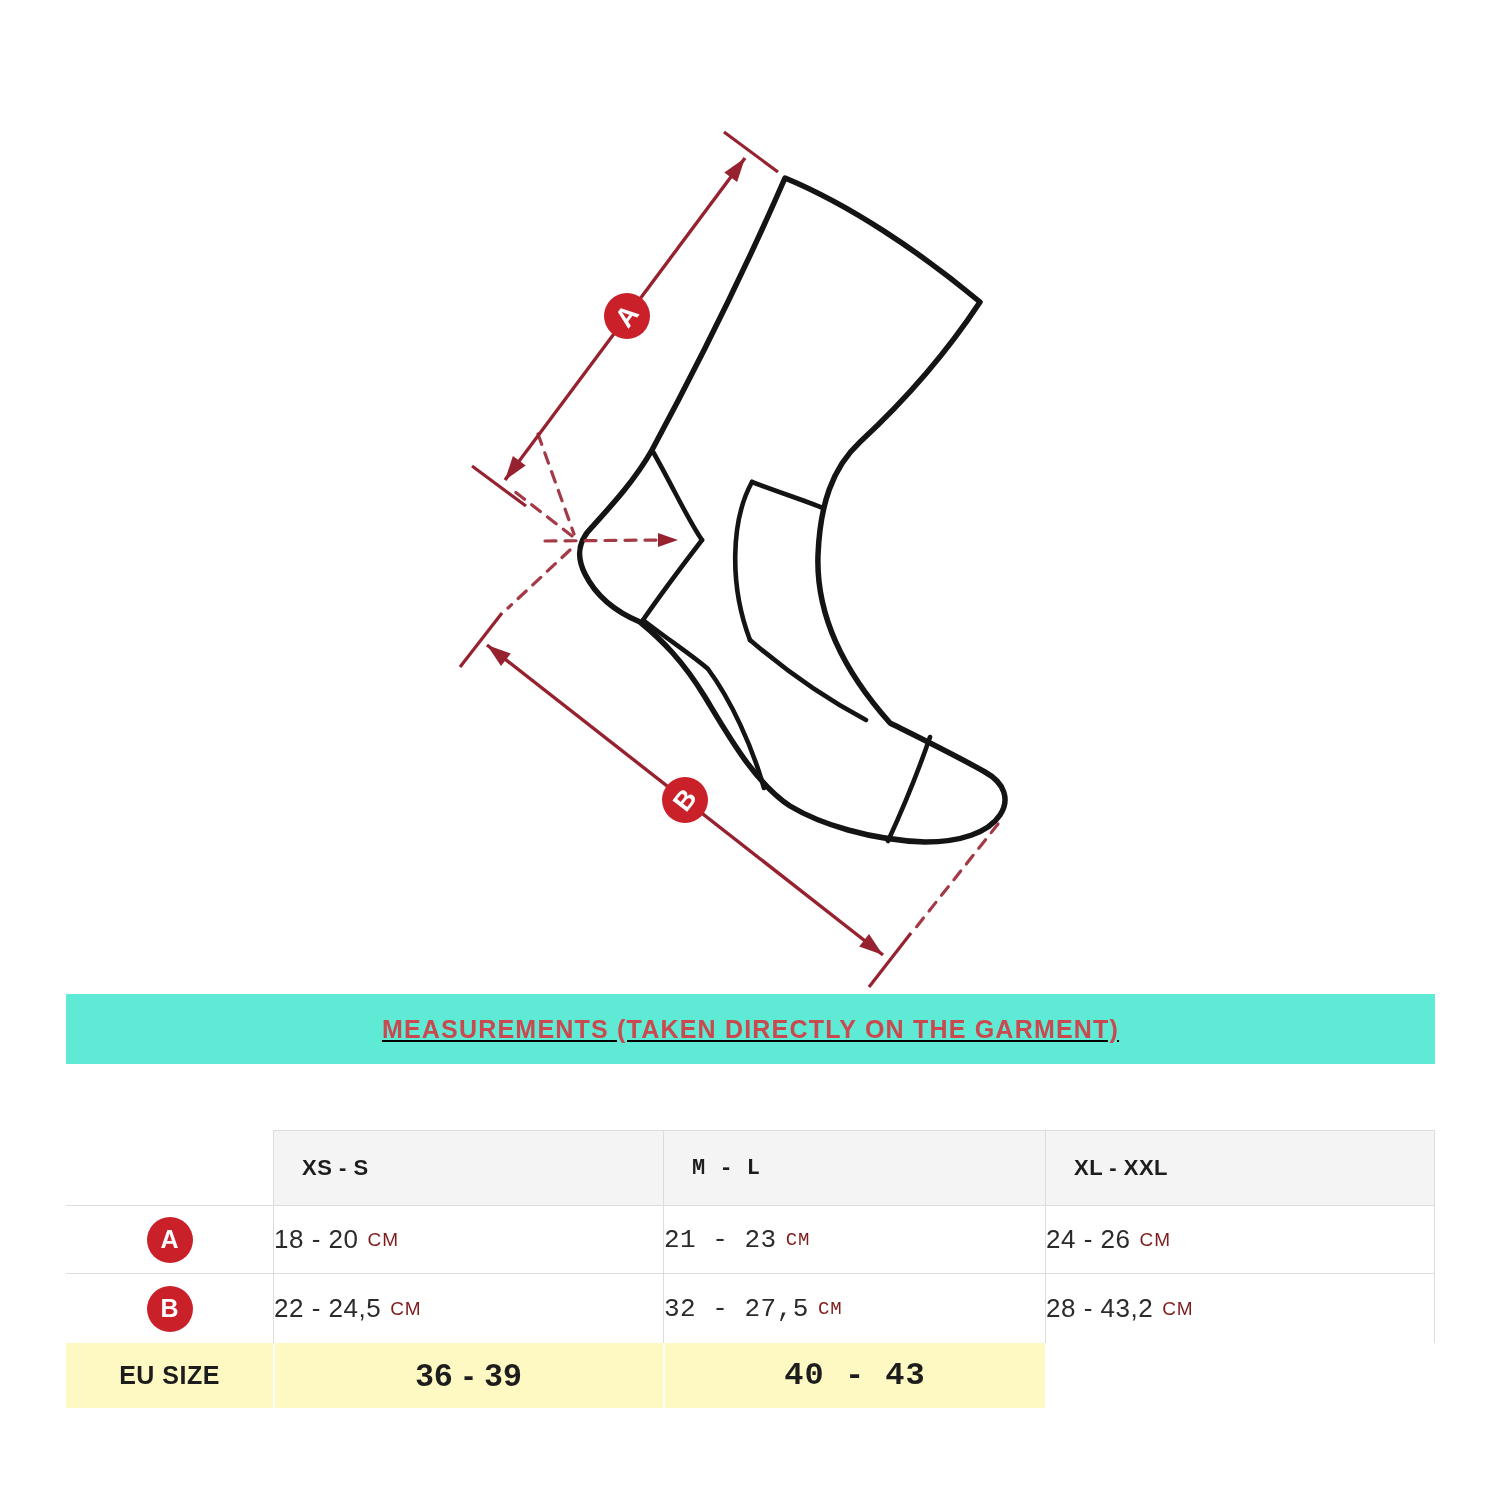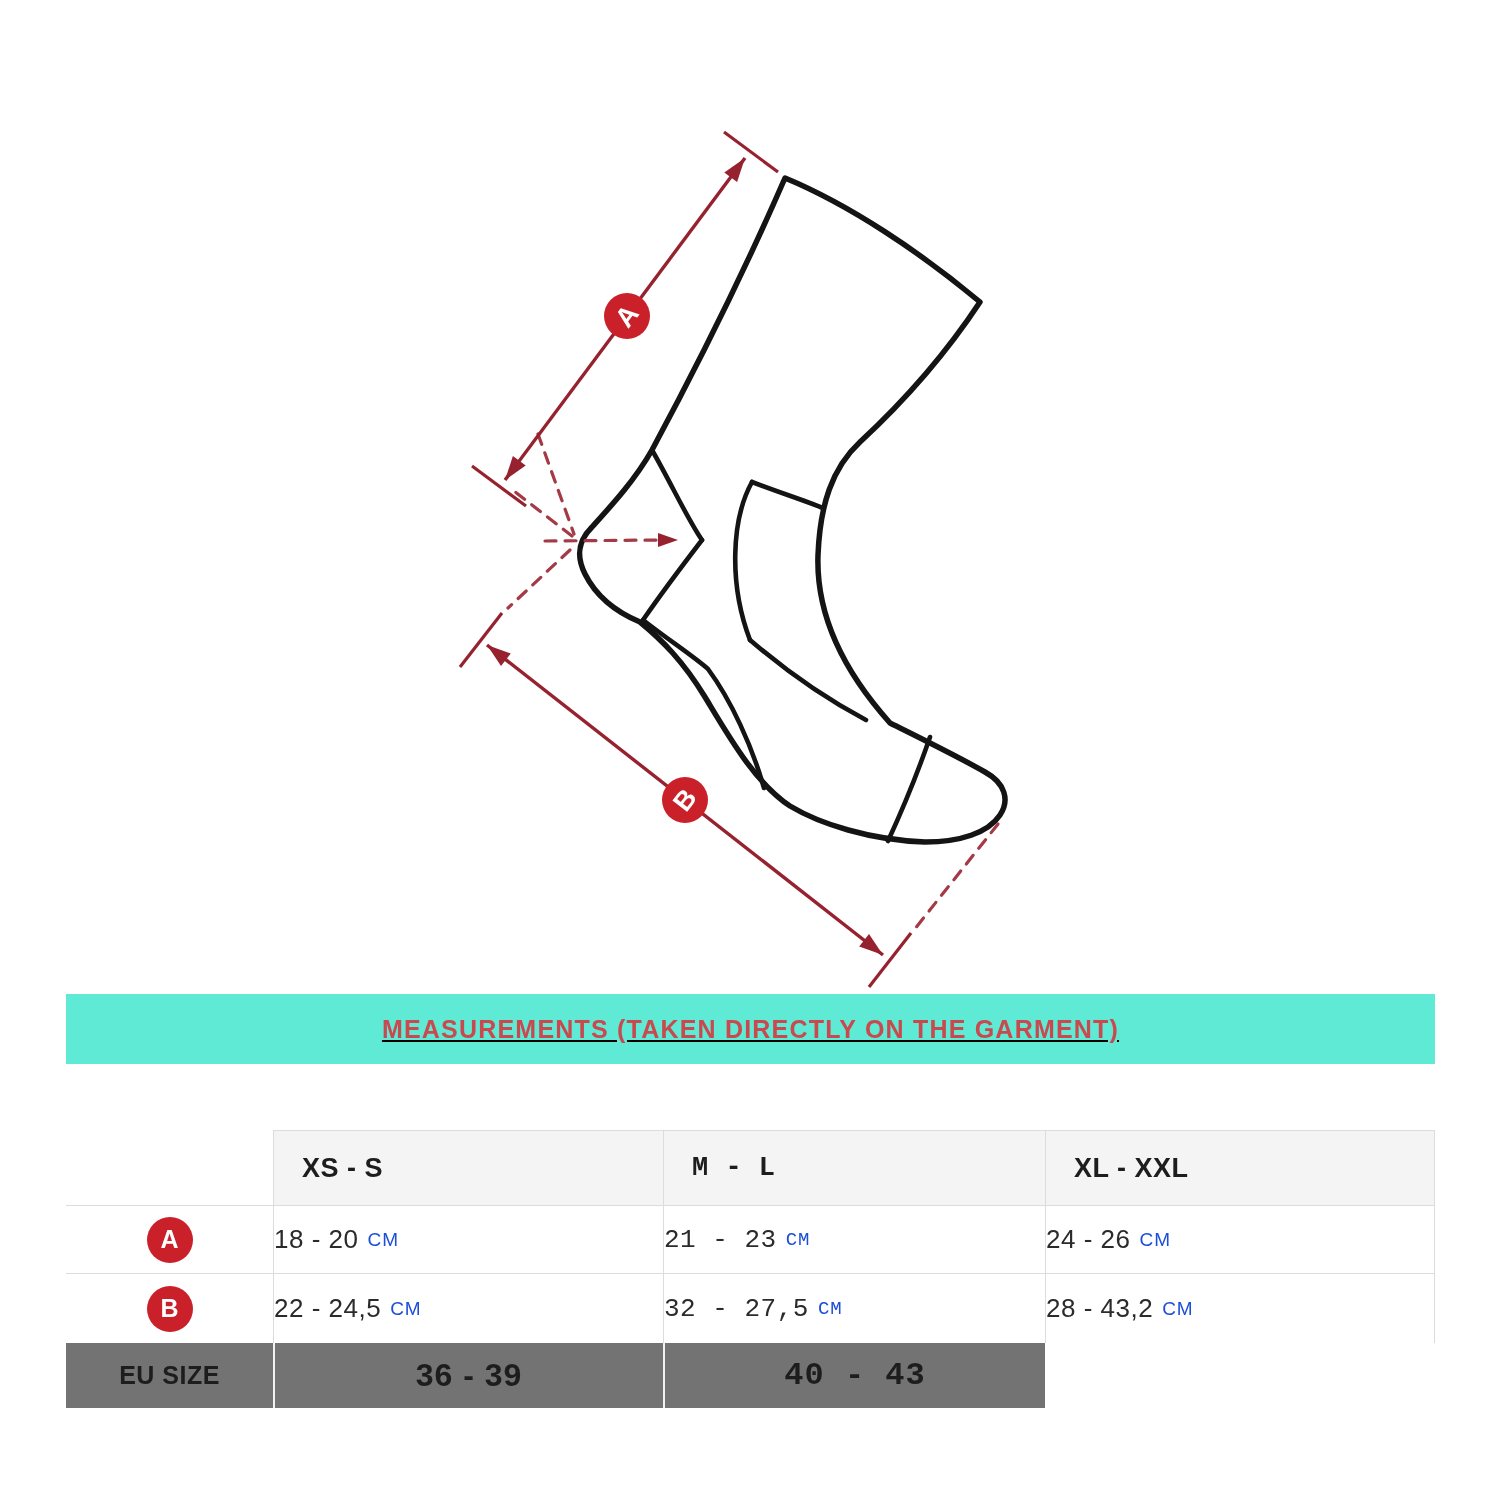--- a/index.html
+++ b/index.html
@@ -14,36 +14,36 @@
   .size-table{position:absolute;left:66px;top:1130px;width:1369px;}
   .trow{display:flex;width:1369px;box-sizing:border-box;}
   .cell{box-sizing:border-box;display:flex;align-items:center;}
   .c0{width:207px;justify-content:center;}
   .c1{width:390px;}
   .c2{width:382px;font-family:Liberation Mono, monospace;}
   .c3{width:390px;}
 
   .hrow{height:75px;}
   .hrow .hcell{background:#f4f4f4;border-top:1px solid #dcdcdc;border-left:1px solid #dcdcdc;
-    padding-left:28px;font-size:27px;font-weight:700;color:#1d1d1d;letter-spacing:0.5px;}
+    padding-left:28px;font-size:22px;font-weight:700;color:#1d1d1d;letter-spacing:0.5px;}
   .hrow .c3{border-right:1px solid #dcdcdc;}
 
   .drow{height:68px;}
   .drow .cell{border-top:1px solid #dcdcdc;}
   .drow .vcell{border-left:1px solid #dcdcdc;
     font-size:26px;color:#2b2b2b;letter-spacing:0.5px;}
   .drow .c3{border-right:1px solid #dcdcdc;}
   .rowb{height:70px;}
-  .unit{font-size:19px;color:#1d4ed8;margin-left:9px;letter-spacing:1px;text-transform:uppercase;}
+  .unit{font-size:19px;color:#7f1d1d;margin-left:9px;letter-spacing:1px;text-transform:uppercase;}
 
   .badge{width:46px;height:46px;border-radius:50%;background:#c9202a;color:#ffffff;
     display:flex;align-items:center;justify-content:center;font-size:25px;font-weight:700;}
 
   .eurow{height:65px;}
-  .eurow .cell{background:#737373;}
+  .eurow .cell{background:#fef9c3;}
   .eurow .vcell{border-left:2px solid rgba(255,255,255,0.9);justify-content:center;}
   .eurow .eulabel{font-size:25px;font-weight:700;color:#1d1d1d;letter-spacing:0.5px;}
   .eurow .euval{font-size:32px;font-weight:700;color:#1d1d1d;letter-spacing:1px;}
 </style>
 </head>
 <body>
 
 <div class="page">
 
   <svg class="diagram-svg" viewBox="0 0 1500 1030">

